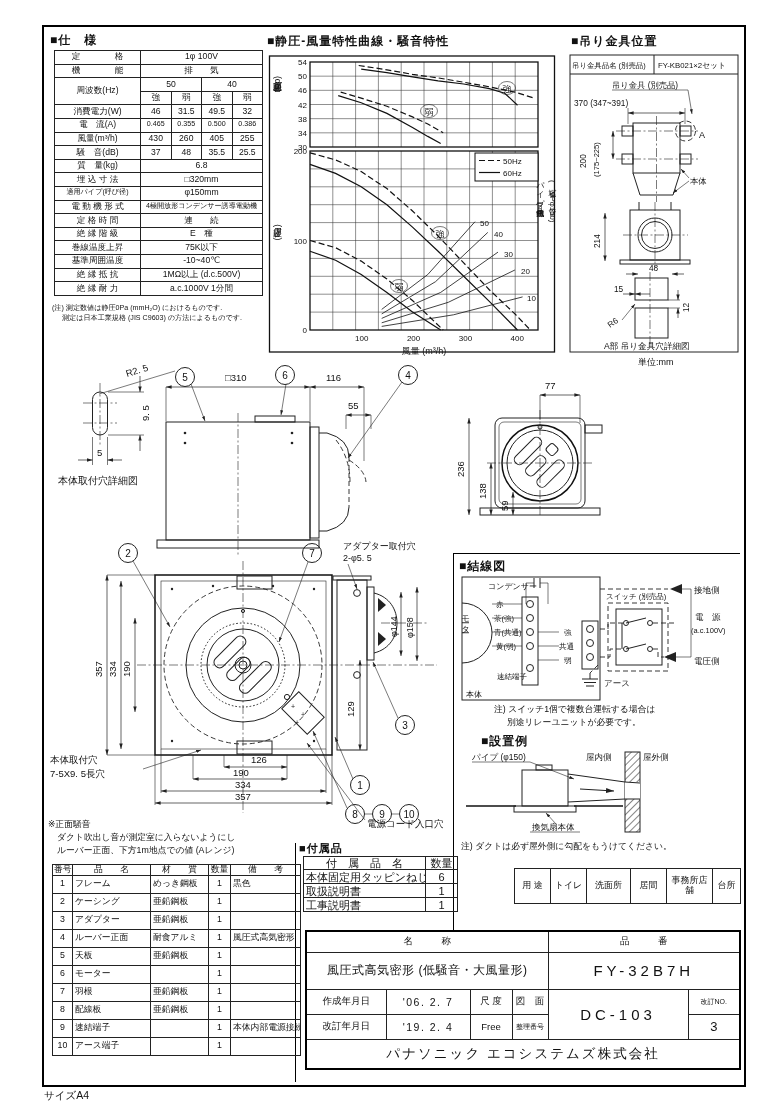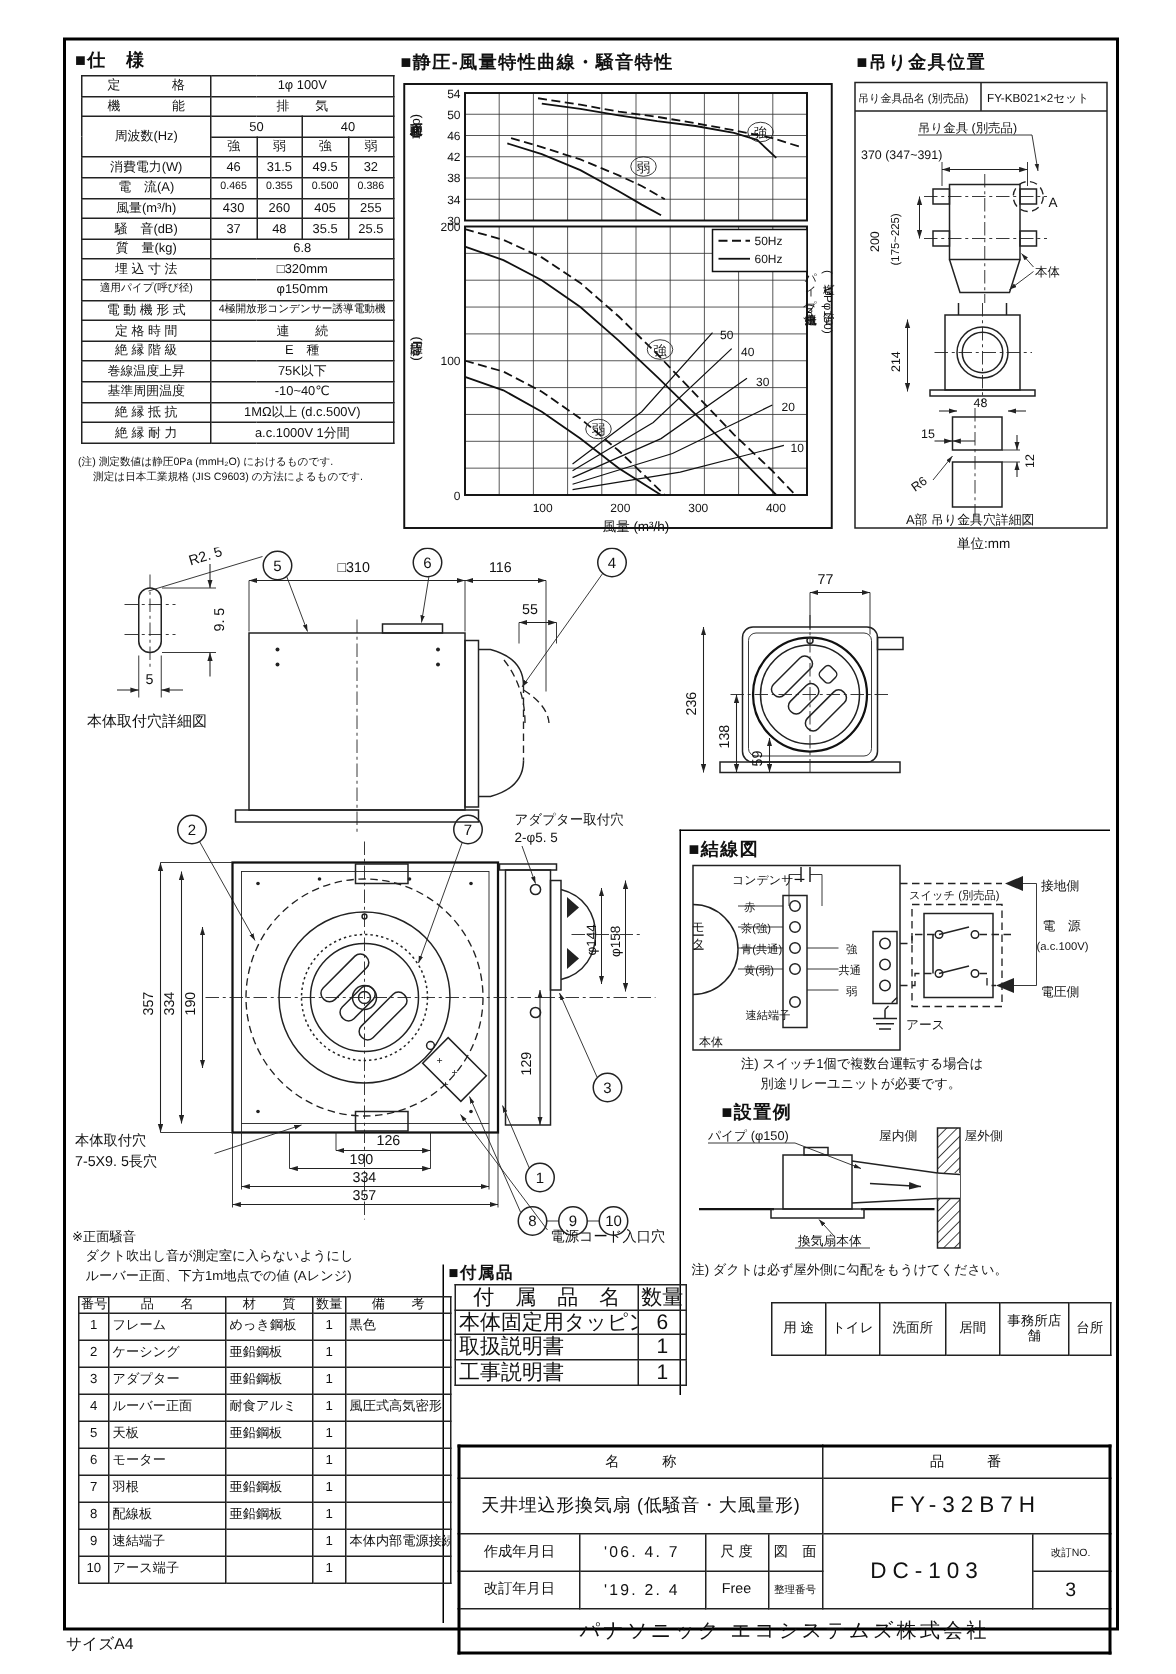--- a/index.html
+++ b/index.html
@@ -11,21 +11,21 @@
   table{border-collapse:collapse}
   .t td,.t th{border:1px solid #222;font-weight:normal;text-align:center;padding:0 1px;line-height:1.12;overflow:hidden;white-space:nowrap}
   .spec{font-size:8.6px;width:208px;table-layout:fixed}
   .spec td{height:12.6px}
   .spec .lb{text-align:center}
   .small-v{font-size:7.1px;letter-spacing:0}
   .note{font-size:7.1px;line-height:1.35;white-space:nowrap}
   .parts{font-size:8.8px;width:248px;table-layout:fixed}
   .parts td{height:17px}
   .parts .l{text-align:left;padding-left:2px}
-  .acc{font-size:14px;width:154px;table-layout:fixed}
+  .acc{font-size:11px;width:154px;table-layout:fixed}
   .acc td{height:13px}
   .usage{font-size:9px;width:226px;table-layout:fixed}
   .usage td{height:34px;white-space:normal;line-height:1.1}
   .tb{font-size:9.5px;width:434px;table-layout:fixed;border:2px solid #000}
   .tb td{border:1px solid #222;text-align:center;overflow:hidden;white-space:nowrap}
   .tb .big{font-size:15px;letter-spacing:4px}
   .tb .nm{font-size:12px;letter-spacing:0.5px}
   .tb .dt{font-size:10.5px;letter-spacing:1.5px}
   .tb .revh{font-size:7px}
   .tb .rev{font-size:13px}
@@ -777,41 +777,41 @@
         <td style="text-align:left;padding-left:2px">取扱説明書</td>
         <td>1</td>
       </tr>
   <tr>
         <td style="text-align:left;padding-left:2px">工事説明書</td>
         <td>1</td>
       </tr>
 </tbody>
   </table>
 
-<table class="abs tb" style="left:305px;top:963px">
+<table class="abs tb" style="left:305px;top:930px">
   <colgroup>
       <col style="width:80px">
       <col style="width:84px">
       <col style="width:42px">
       <col style="width:36px">
       <col style="width:140px">
       <col style="width:52px">
     </colgroup>
   <tbody>
       <tr style="height:21px">
     <td colspan="4">名　　　称</td>
     <td colspan="2">品　　　番</td>
   </tr>
   <tr style="height:37px">
-    <td colspan="4" class="nm">天井埋込形換気扇 (低騒音・大風量形)</td>
+    <td colspan="4" class="nm">風圧式高気密形 (低騒音・大風量形)</td>
     <td colspan="2" class="big">FY-32B7H</td>
   </tr>
   <tr style="height:25px">
     <td>作成年月日</td>
-    <td class="dt">'06. 4. 7</td>
+    <td class="dt">'06. 2. 7</td>
     <td>尺 度</td>
     <td>図　面</td>
     <td rowspan="2" class="big">DC-103</td>
     <td class="revh">改訂NO.</td>
   </tr>
   <tr style="height:25px">
     <td>改訂年月日</td>
     <td class="dt">'19. 2. 4</td>
     <td>Free</td>
     <td class="revh">整理番号</td>

